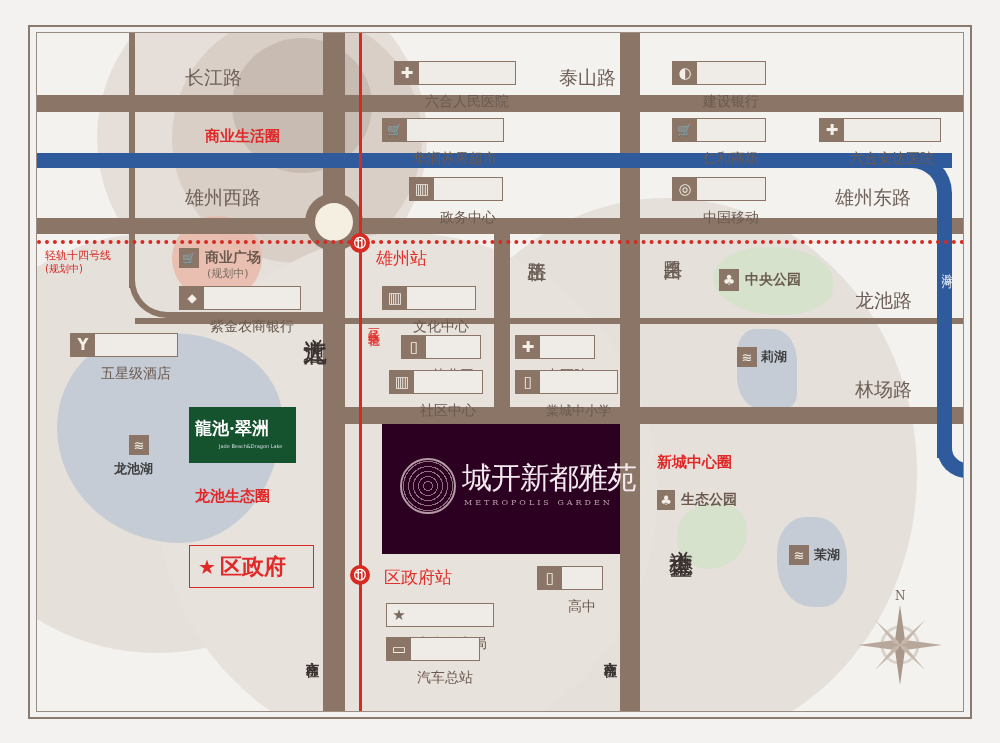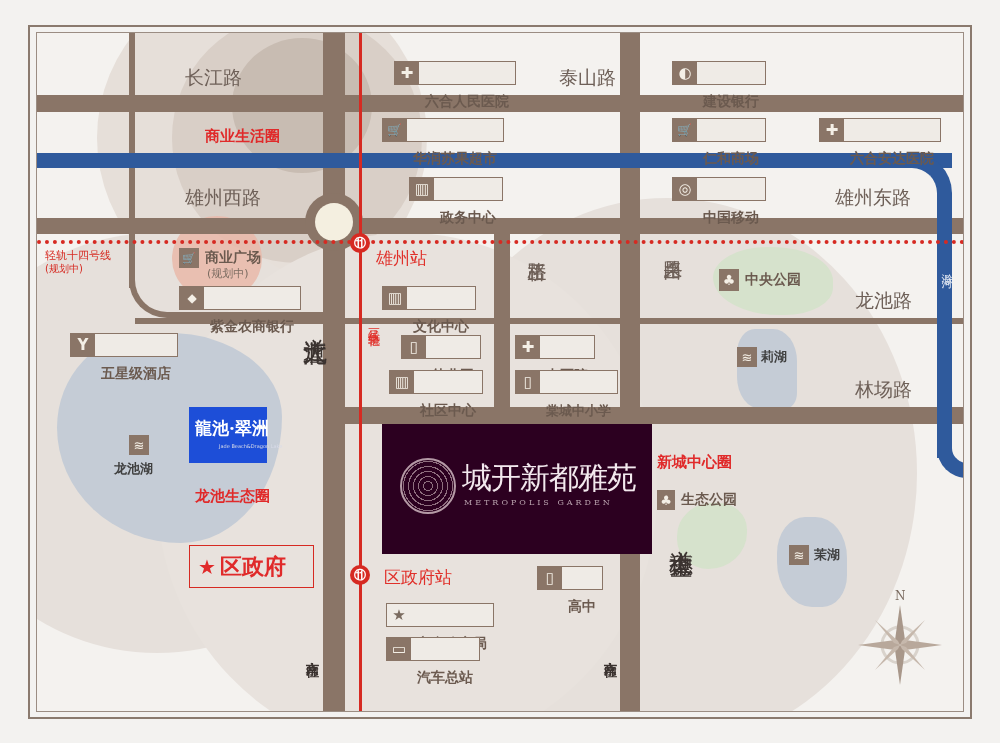--- a/index.html
+++ b/index.html
@@ -9,21 +9,21 @@
   .frame-inner { position: absolute; left: 36px; top: 32px; width: 928px; height: 680px; border: 1px solid #9b8d83; background: #f4f2ef; overflow: hidden; }
   .abs { position: absolute; }
   .circle { position: absolute; border-radius: 50%; }
   .road { position: absolute; background: #8a7567; }
   .road-label { position: absolute; color: #6e6058; font-size: 19px; white-space: nowrap; margin-left: 12px; }
   .road-label.v { writing-mode: vertical-rl; text-orientation: upright; letter-spacing: -1px; }
   .road-label.dark { color: #3b3330; font-size: 24px; }
   .zone { position: absolute; color: #e02a2a; font-size: 15px; font-weight: bold; white-space: nowrap; }
   .poi { position: absolute; display: flex; align-items: stretch; height: 24px; border: 1.5px solid #8a7567; background: #efebe6; }
   .poi .ic { width: 24px; background: #8a7567; color: #f4efe6; display: flex; align-items: center; justify-content: center; font-size: 15px; font-weight: bold; }
-  .poi .lb { padding: 0 6px; color: #6b5a4f; font-size: 14px; font-weight: bold; display: flex; align-items: center; white-space: nowrap; margin-top: 40px; }
+  .poi .lb { padding: 0 6px; color: #6b5a4f; font-size: 14px; font-weight: normal; display: flex; align-items: center; white-space: nowrap; margin-top: 40px; }
   .station { position: absolute; color: #e0302a; font-size: 17px; white-space: nowrap; }
   .metro-icon { position: absolute; width: 20px; height: 20px; border-radius: 50%; background: #d62a22; color: #fff; font-size: 12px; font-weight: bold; display:flex; align-items:center; justify-content:center; }
   .rail-v-label { position: absolute; color: #e0302a; font-size: 12px; writing-mode: vertical-rl; text-orientation: upright; letter-spacing: -1px; }
   .lake-label { position: absolute; color: #404040; font-size: 13px; font-weight: bold; }
   .lake-icon { position: absolute; width: 20px; height: 20px; background: #8a7567; color: #f4efe6; font-size: 13px; display:flex; align-items:center; justify-content:center; }
 </style>
 </head>
 <body>
 
 <div class="frame-outer"></div>
@@ -58,27 +58,27 @@
 
   <div class="abs" style="left:0;top:120px;width:915px;height:15px;background:#2f5a9c;"></div>
   <div class="abs" style="left:868px;top:120px;width:47px;height:60px;border-top:15px solid #2f5a9c;border-right:15px solid #2f5a9c;border-top-right-radius:40px;"></div>
   <div class="abs" style="left:900px;top:175px;width:15px;height:250px;background:#2f5a9c;"></div>
   <div class="abs" style="left:900px;top:405px;width:40px;height:40px;border-left:15px solid #2f5a9c;border-bottom:15px solid #2f5a9c;border-bottom-left-radius:30px;"></div>
   <div class="abs" style="left:898px;top:232px;width:18px;color:#e7ecf5;font-size:11px;writing-mode:vertical-rl;text-orientation:upright;letter-spacing:4px;">滁河</div>
 
   <div class="abs" style="left:0;top:207px;width:928px;height:0;border-top:4px dotted #d62a22;"></div>
   <div class="abs" style="left:322px;top:0;width:3px;height:680px;background:#d62a22;"></div>
 
-  <div class="abs" style="left:345px;top:391px;width:270px;height:130px;background:#2c0020;">
+  <div class="abs" style="left:345px;top:391px;width:238px;height:130px;background:#2c0020;">
     <div class="circle" style="left:18px;top:34px;width:56px;height:56px;border:2px solid #b59aa6;background:repeating-radial-gradient(circle,#2c0020 0 4px,#8e6e7e 4px 5px);"></div>
     <div class="abs" style="left:80px;top:34px;color:#f3e9ee;font-size:30px;letter-spacing:-1px;white-space:nowrap;">城开新都雅苑</div>
     <div class="abs" style="left:82px;top:74px;color:#b9a1ad;font-size:8px;letter-spacing:3px;white-space:nowrap;font-family:'DejaVu Serif',serif;">METROPOLIS GARDEN</div>
   </div>
 
-  <div class="abs" style="left:152px;top:374px;width:78px;height:56px;background:#1d4ed8;padding-left:20px;">
+  <div class="abs" style="left:152px;top:374px;width:107px;height:56px;background:#14532d;padding-left:20px;">
     <div class="abs" style="left:6px;top:10px;color:#fff;font-size:17px;font-weight:bold;font-family:'DejaVu Serif',serif;white-space:nowrap;">龍池·翠洲</div>
     <div class="abs" style="left:30px;top:36px;color:#d8dbe8;font-size:5px;white-space:nowrap;">Jade Beach&amp;Dragon Lake</div>
   </div>
 
   <div class="road-label" style="left:136px;top:32px;">长江路</div>
   <div class="road-label" style="left:510px;top:32px;">泰山路</div>
   <div class="road-label" style="left:136px;top:152px;">雄州西路</div>
   <div class="road-label" style="left:786px;top:152px;">雄州东路</div>
   <div class="road-label" style="left:806px;top:255px;">龙池路</div>
   <div class="road-label" style="left:806px;top:344px;">林场路</div>

